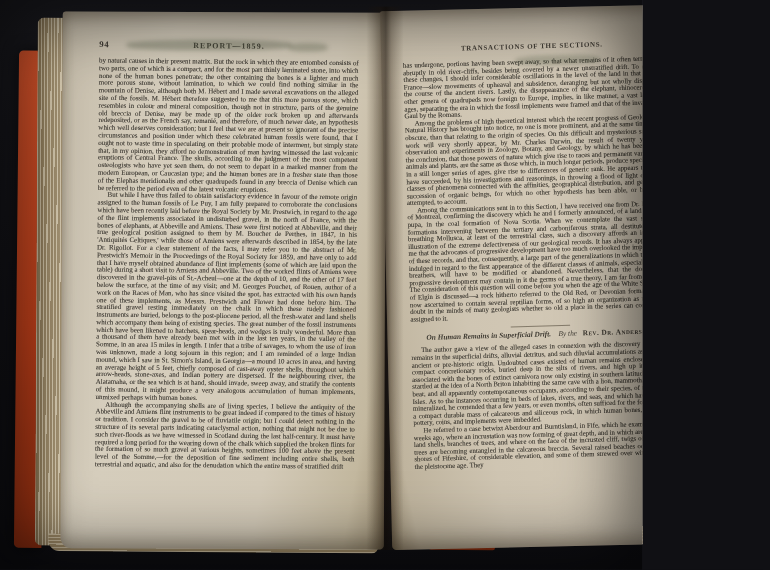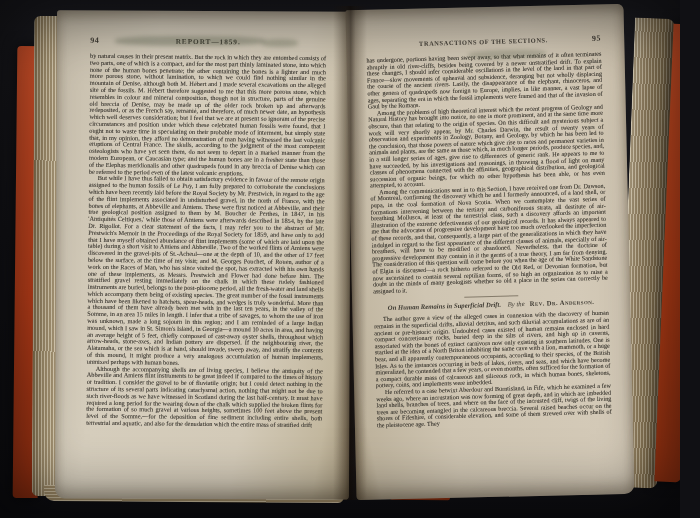--- a/index.html
+++ b/index.html
@@ -1,17 +1,17 @@
 <!DOCTYPE html>
 <html><head>
 <meta charset="utf-8">
 <style>
   html,body{margin:0;padding:0;}
   body{width:700px;height:518px;overflow:hidden;background:#101014;font-family:"Liberation Serif","DejaVu Serif",serif;}
-  .scene{position:relative;width:680px;height:518px;background:linear-gradient(180deg,#1b1b20 0%,#15151a 45%,#0e0e12 100%);overflow:hidden;}
+  .scene{position:relative;width:584px;height:518px;background:linear-gradient(180deg,#1b1b20 0%,#15151a 45%,#0e0e12 100%);overflow:hidden;}
 
   
   .cover-left{position:absolute;left:15px;top:46px;width:25px;height:452px;
     background:linear-gradient(175deg,#d0512a 0%,#bd3f1a 55%,#8e2d10 100%);
     border-radius:4px 0 0 4px;transform:rotate(.6deg);box-shadow:0 0 14px rgba(0,0,0,.6);}
   .edges-left{position:absolute;left:33px;top:16px;width:30px;height:480px;
     background:
       repeating-linear-gradient(90deg,rgba(255,250,235,.35) 0 1px,rgba(96,76,46,.30) 1px 3px),
       linear-gradient(90deg,#8f7d5c 0%,#b6a583 35%,#c4b493 70%,#a9987a 100%);
     border-radius:6px 0 0 6px;transform:rotate(.3deg);}

